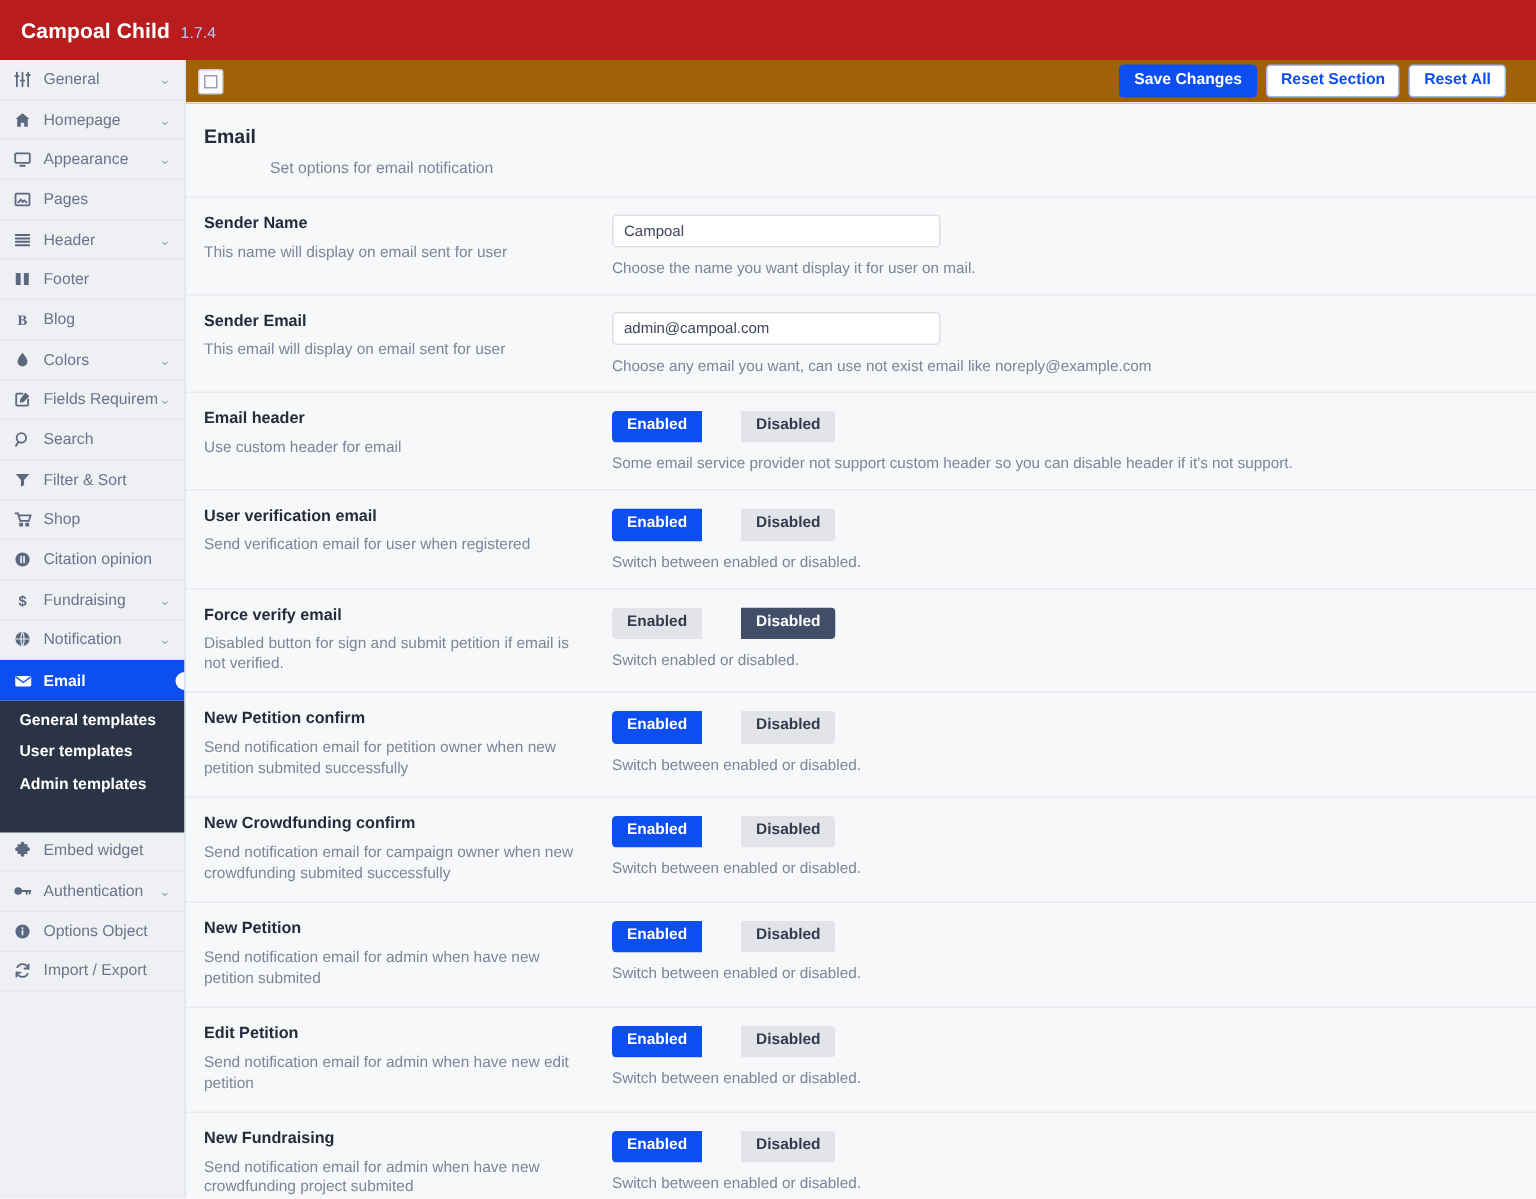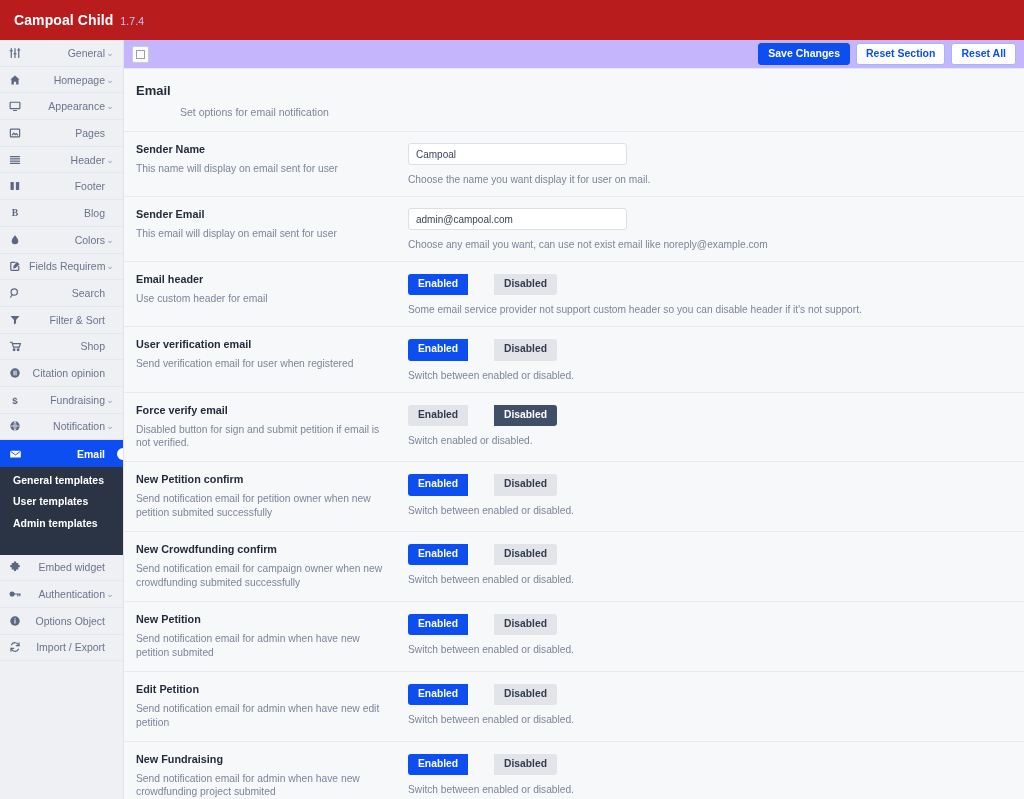--- a/index.html
+++ b/index.html
@@ -30,21 +30,20 @@
     border-right: 1px solid #dfe3ea;
     overflow: hidden;
     padding-top: 0px;
   }
   .nav-item {
     display: flex; align-items: center;
     height: 26.7px; padding: 0 8px 0 9px;
     color: #6a748a; font-size: 10.5px;
     position: relative; cursor: pointer;
     border-bottom: 1px solid #e3e6ec;
-    text-align: right;
   }
   .nav-item .ico {
     width: 17px; flex: 0 0 17px; display: flex;
     align-items: center; justify-content: flex-start;
     color: #5c6880;
   }
   .nav-item .lbl { flex: 1; padding-left: 3px; white-space: nowrap; overflow: hidden; }
   .nav-item .chev {
     width: 10px; flex: 0 0 10px; color: #97a0b2; font-size: 9px;
     display: flex; align-items: center; justify-content: center;
@@ -65,24 +64,24 @@
   .subnav-item {
     height: 21.5px; display: flex; align-items: center;
     padding-left: 13px; color: #ffffff;
     font-size: 10.5px; font-weight: bold; cursor: pointer;
   }
 
   
   .main { flex: 1; min-width: 0; display: flex; flex-direction: column; background: #f7f8fa; }
   .toolbar {
     height: 29px; flex: 0 0 29px;
-    background: #c4b5fd;
+    background: #a16207;
     border-bottom: 1px solid #e4e7ec;
     display: flex; align-items: center; justify-content: space-between;
-    padding: 0 8px 0 8px;
+    padding: 0 20px 0 8px;
   }
   .panel-toggle {
     width: 17px; height: 17px; border: 1px solid #c9cdd6; background: #fbfbfc;
     border-radius: 2px; display: flex; align-items: center; justify-content: center;
     cursor: pointer;
   }
   .panel-toggle i {
     width: 9px; height: 9px; border: 1.5px solid #9aa1ae; display: block;
   }
   .tb-btns { display: flex; gap: 6px; align-items: center; }

